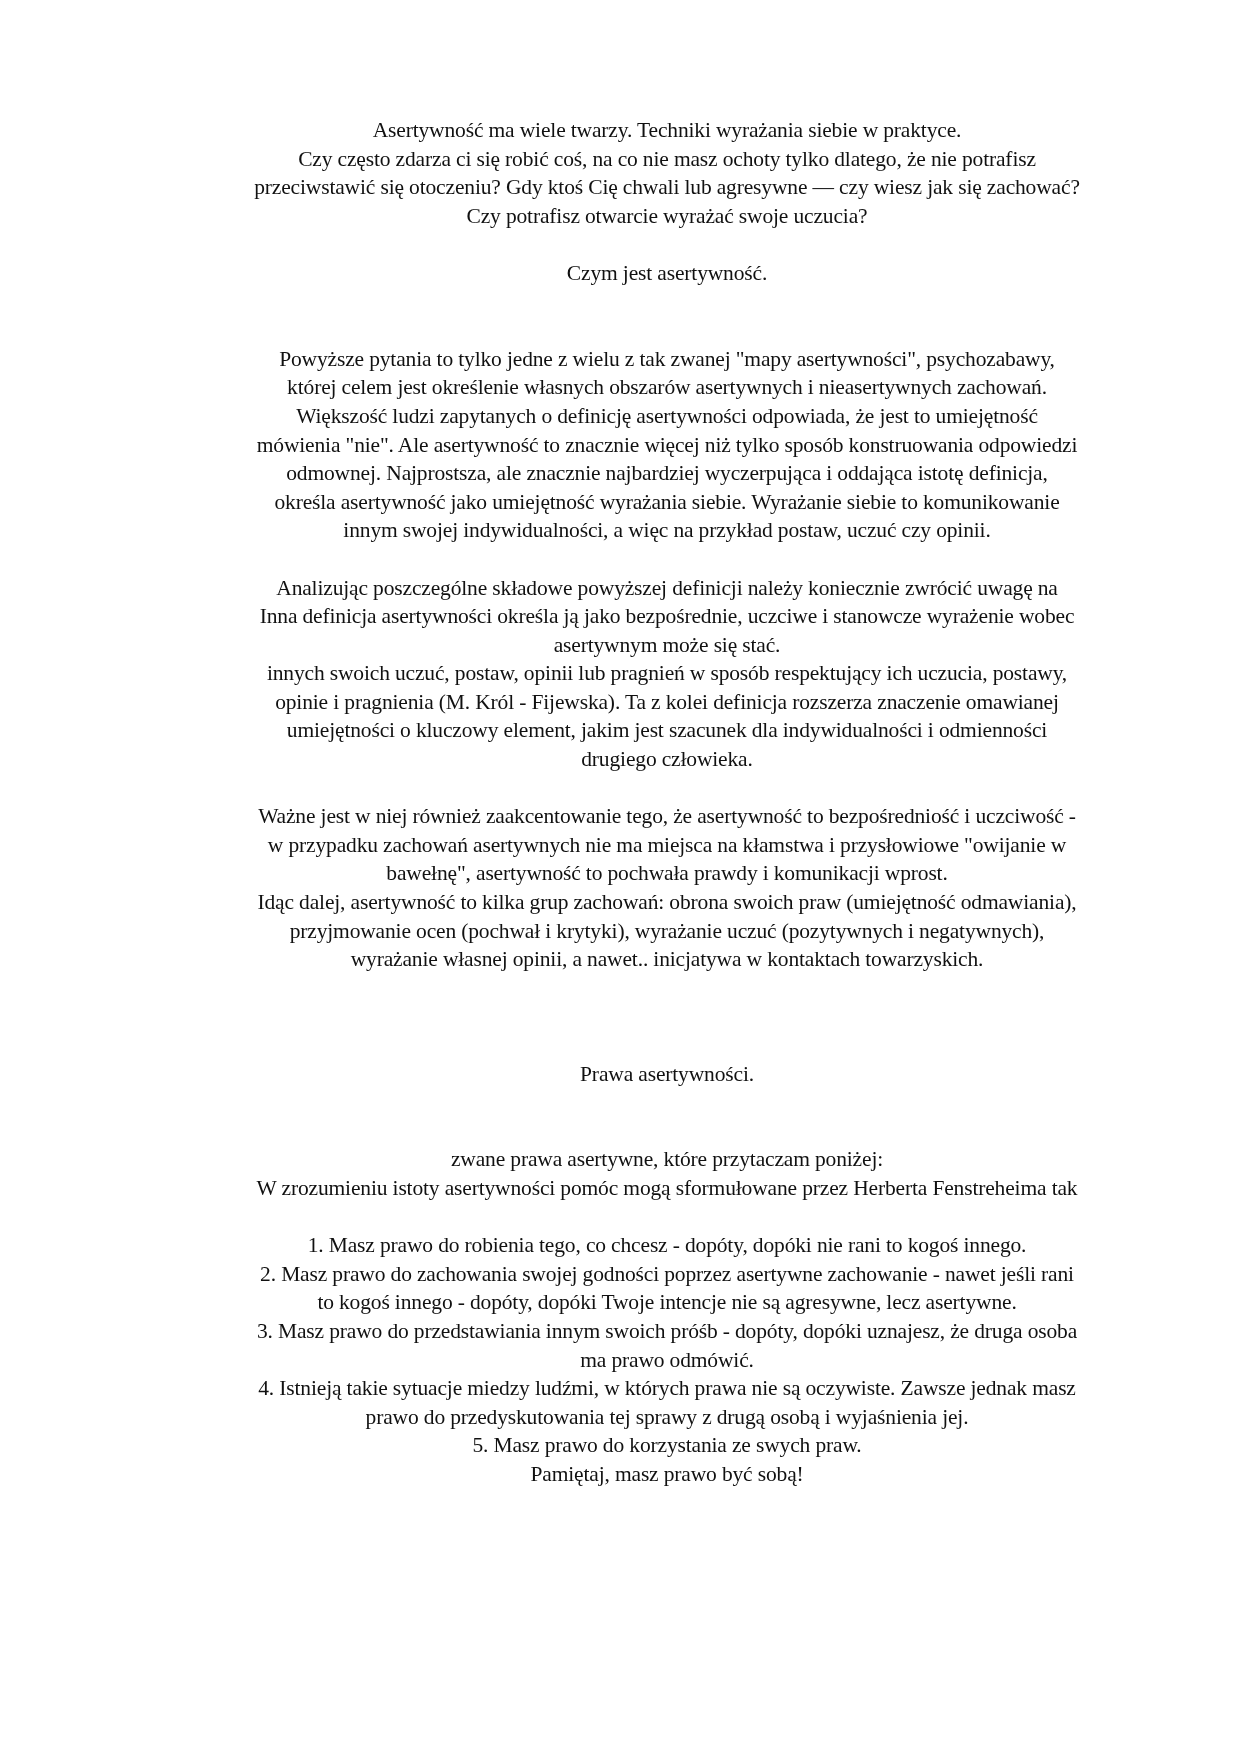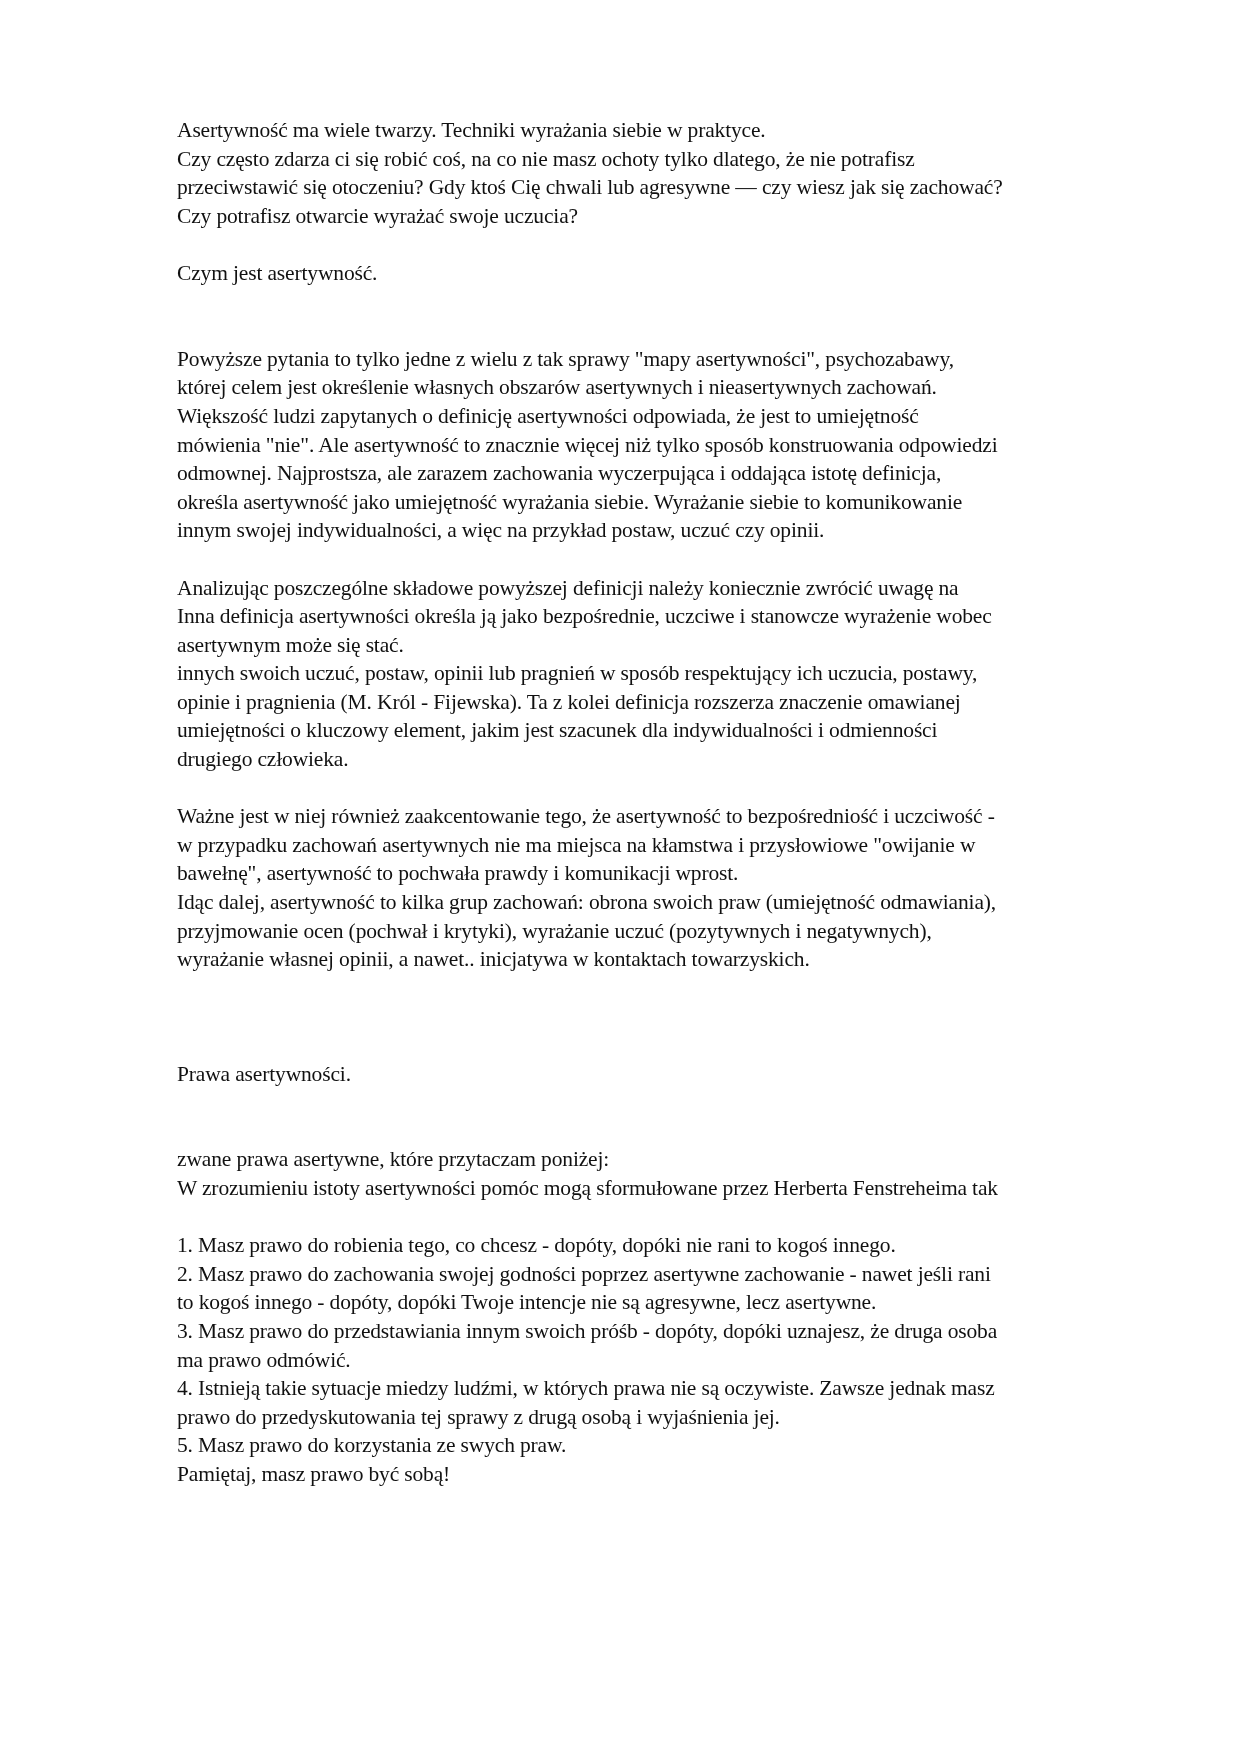--- a/index.html
+++ b/index.html
@@ -29,20 +29,21 @@
       top: 116px;
       width: 980px;
       font-size: 21.5px;
       line-height: 28.6px;
       letter-spacing: -0.15px;
     }
     .line {
       display: block;
       white-space: nowrap;
       height: 28.6px;
+      text-align: center;
     }
     .blank { display: block; height: 28.6px; }
     .blank2 { display: block; height: 57.2px; }
     .blank3 { display: block; height: 85.8px; }
   </style>
 </head>
 <body>
 
 <div class="page">
   <div class="content">
@@ -54,25 +55,25 @@
       <span class="line">Czy potrafisz otwarcie wyrażać swoje uczucia?</span>
     </div>
 
     <span class="blank"></span>
 
     <span class="line">Czym jest asertywność.</span>
 
     <span class="blank2"></span>
 
     <div>
-      <span class="line">Powyższe pytania to tylko jedne z wielu z tak sprawy "mapy asertywności", psychozabawy,</span>
+      <span class="line">Powyższe pytania to tylko jedne z wielu z tak zwanej "mapy asertywności", psychozabawy,</span>
       <span class="line">której celem jest określenie własnych obszarów asertywnych i nieasertywnych zachowań.</span>
       <span class="line">Większość ludzi zapytanych o definicję asertywności odpowiada, że jest to umiejętność</span>
       <span class="line">mówienia "nie". Ale asertywność to znacznie więcej niż tylko sposób konstruowania odpowiedzi</span>
-      <span class="line">odmownej. Najprostsza, ale zarazem zachowania wyczerpująca i oddająca istotę definicja,</span>
+      <span class="line">odmownej. Najprostsza, ale znacznie najbardziej wyczerpująca i oddająca istotę definicja,</span>
       <span class="line">określa asertywność jako umiejętność wyrażania siebie. Wyrażanie siebie to komunikowanie</span>
       <span class="line">innym swojej indywidualności, a więc na przykład postaw, uczuć czy opinii.</span>
     </div>
 
     <span class="blank"></span>
 
     <div>
       <span class="line">Analizując poszczególne składowe powyższej definicji należy koniecznie zwrócić uwagę na</span>
       <span class="line">Inna definicja asertywności określa ją jako bezpośrednie, uczciwe i stanowcze wyrażenie wobec</span>
       <span class="line">asertywnym może się stać.</span>

